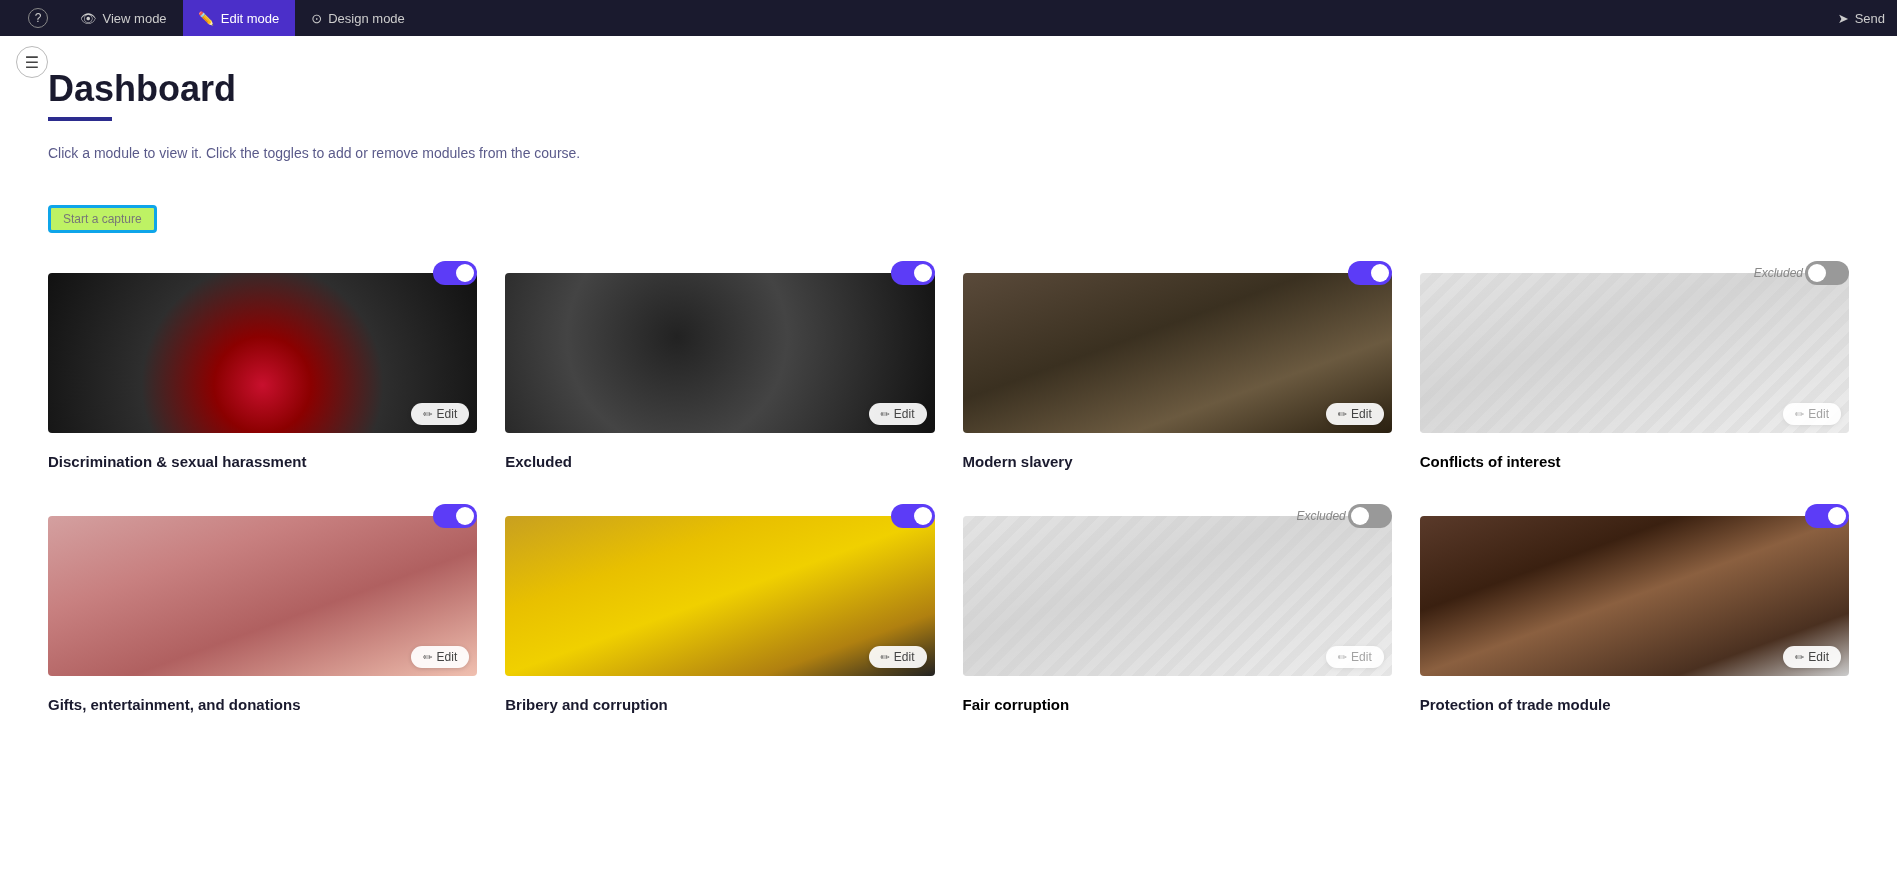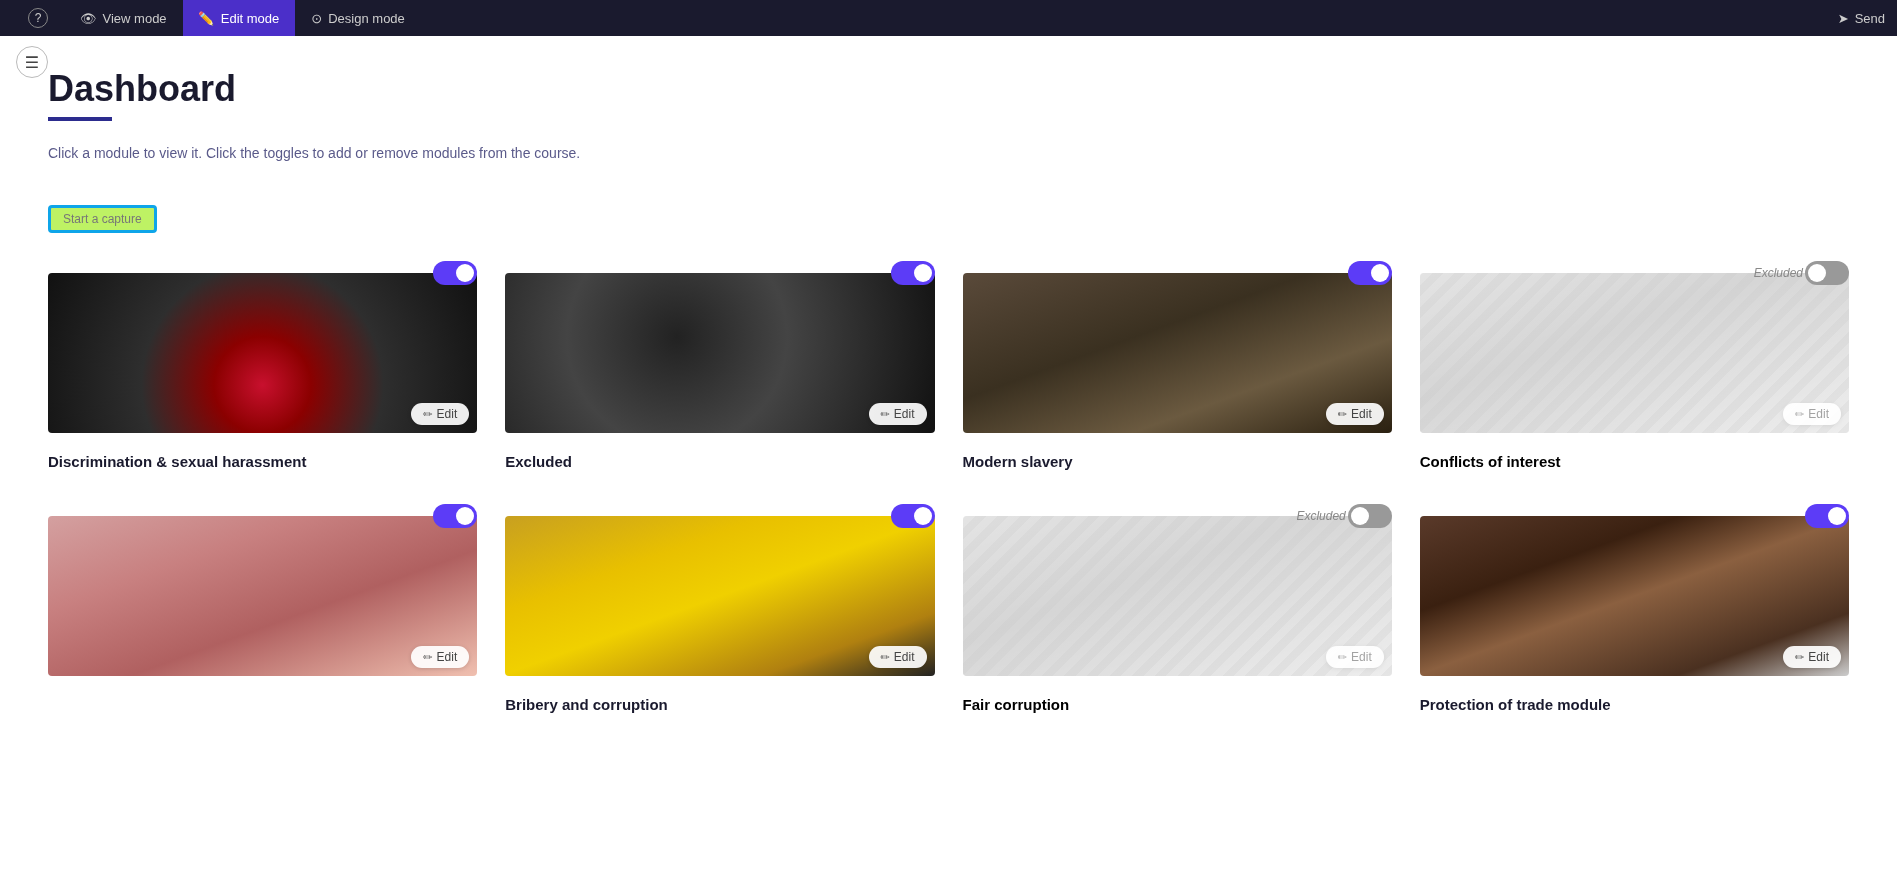--- a/index.html
+++ b/index.html
@@ -351,20 +351,21 @@
             </div>
           </div>
         </div>
         <div class="card-image-wrap">
           <div class="card-image img-gifts"></div>
           <button class="edit-btn">
             <span class="edit-icon">✏</span>
             <span>Edit</span>
           </button>
         </div>
+        <div class="card-title">Gifts, entertainment, and donations</div>
       </div>
       <div class="module-card">
         <div class="card-toggle-area">
           <div class="toggle">
             <div class="toggle-track on">
               <div class="toggle-thumb"></div>
             </div>
           </div>
         </div>
         <div class="card-image-wrap">

